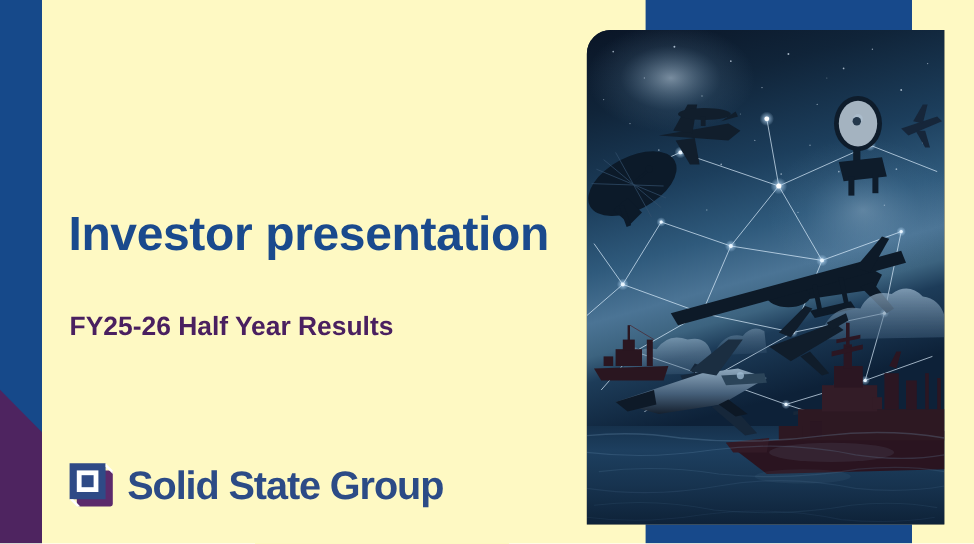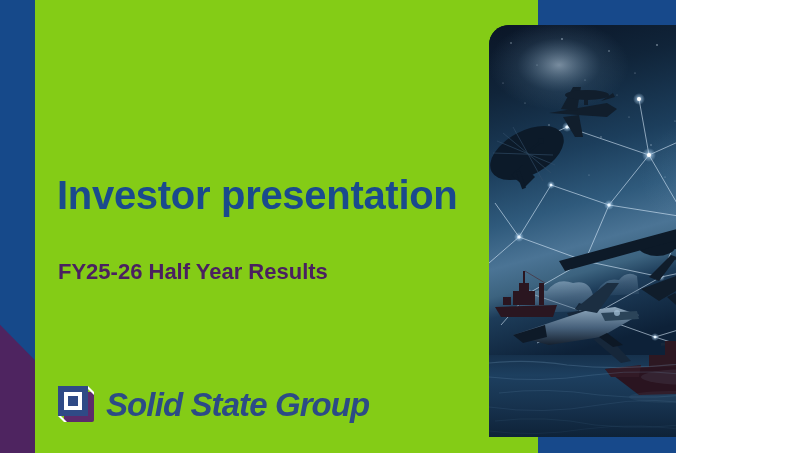--- a/index.html
+++ b/index.html
@@ -9,23 +9,23 @@
   }
   body {
     width: 812px;
     height: 453px;
     overflow: hidden;
     font-family: "Liberation Sans", sans-serif;
   }
 
   #slide {
     position: relative;
-    width: 676px;
+    width: 812px;
     height: 453px;
-    background: #84cc16;
+    background: #fef9c3;
     overflow: hidden;
   }
 
   
   .left-bar {
     position: absolute;
     left: 0;
     top: 0;
     width: 35px;
     height: 453px;
@@ -99,21 +99,20 @@
   }
 
   
   .logo {
     position: absolute;
     left: 55px;
     top: 383px;
     display: flex;
     align-items: center;
     gap: 9px;
-    font-style: italic;
   }
   .logo-mark { width: 42px; height: 42px; display: block; }
   .logo-text {
     font-size: 33px;
     font-weight: bold;
     color: #2c4b86;
     letter-spacing: -0.9px;
     white-space: nowrap;
     line-height: 1;
   }

